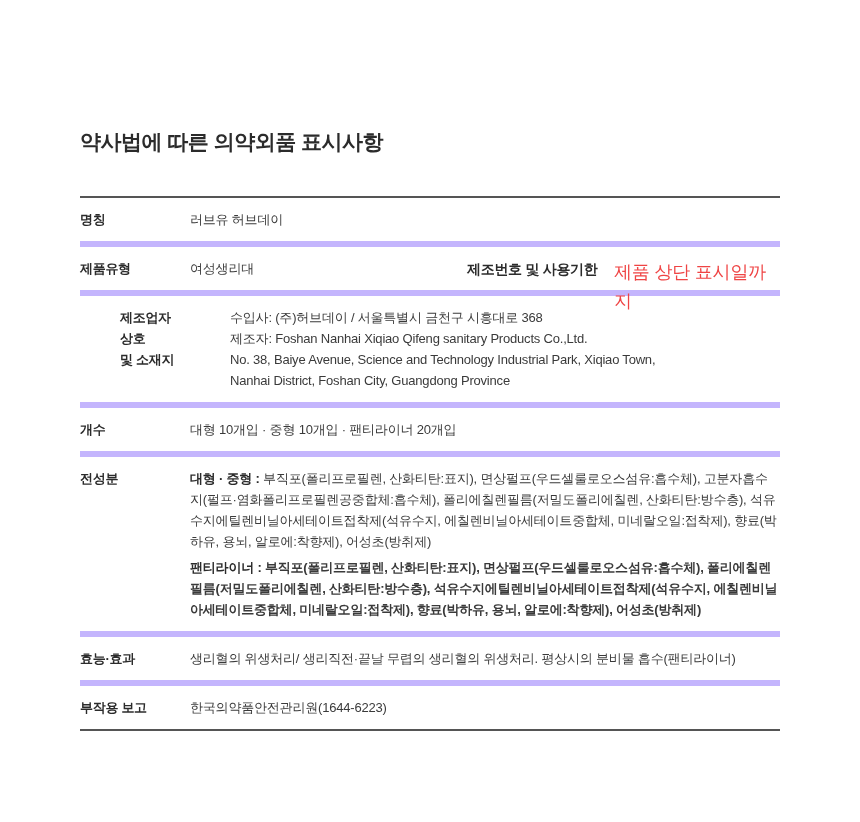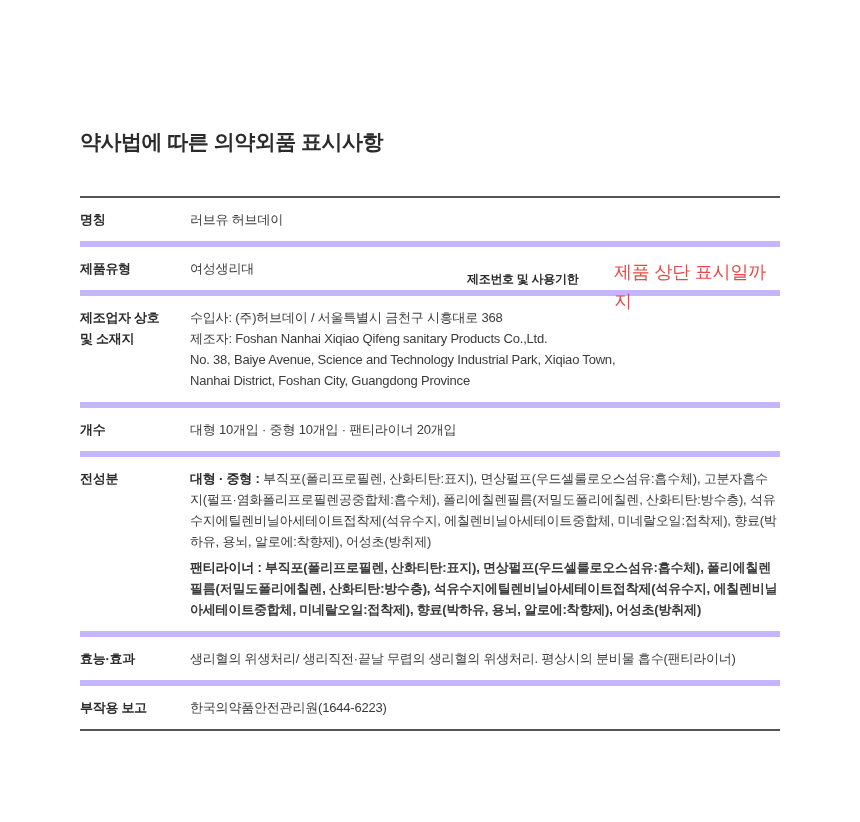--- a/index.html
+++ b/index.html
@@ -70,36 +70,37 @@
   .inline-extra {
     position: absolute;
     left: 0;
     top: 11px;
     width: 100%;
     pointer-events: none;
   }
   .extra-label {
     position: absolute;
     left: 277px;
-    top: 12px;
+    top: 0;
     font-weight: bold;
     color: #2b2b2b;
-    font-size: 12px;
+    font-size: 14px;
     letter-spacing: -0.3px;
   }
   .extra-value {
     position: absolute;
     left: 424px;
     top: 0;
     color: #ef4444;
     font-size: 18px;
     letter-spacing: -0.2px;
   }
   .line {
     display: block;
+    margin-left: 40px;
   }
   .tall-cell {
     padding-top: 13px;
     padding-bottom: 13px;
   }
   .ingredients b {
     color: #2b2b2b;
   }
   .ingredients .block {
     margin: 0;

